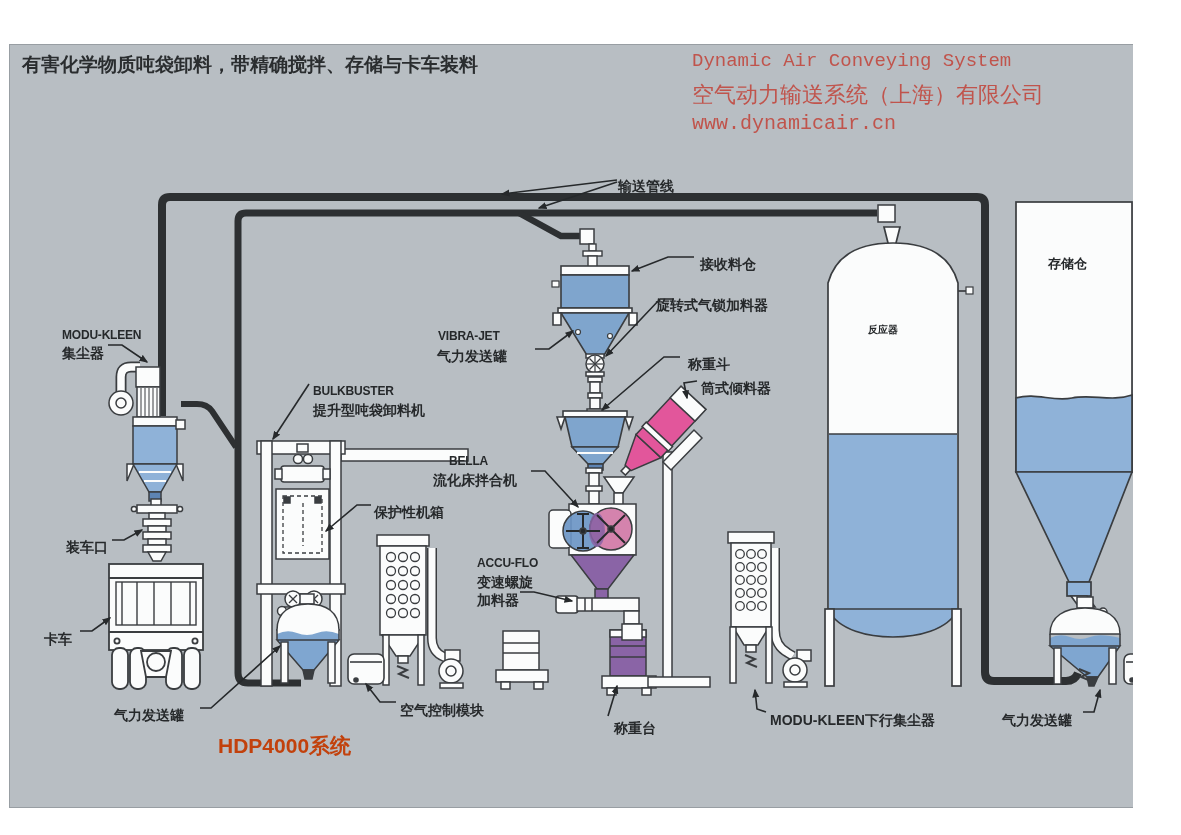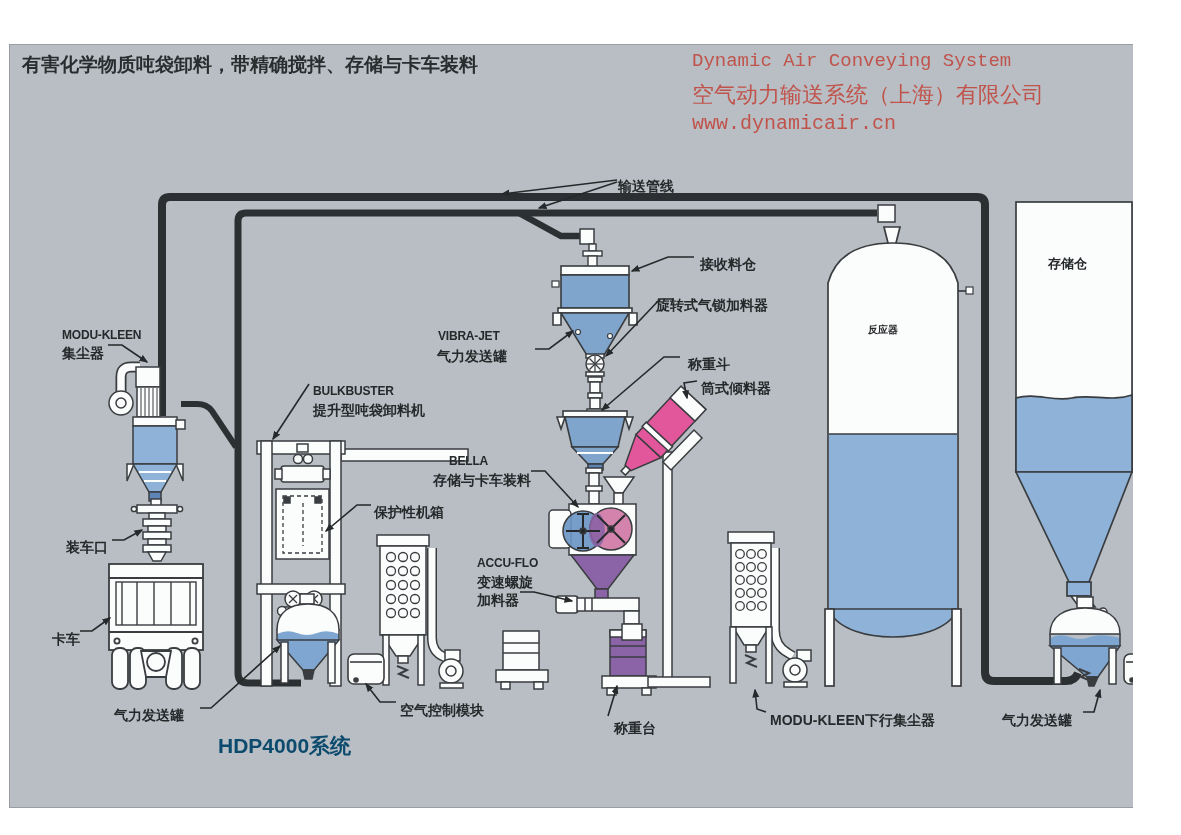--- a/index.html
+++ b/index.html
@@ -10,21 +10,21 @@
   svg{position:absolute;left:0;top:0;}
   .lbl{position:absolute;font-weight:bold;font-size:14px;color:#26292b;white-space:nowrap;line-height:1.1;margin-top:14px;}
   .lbl-en{font-size:12px;letter-spacing:-0.2px;}
   .title{position:absolute;left:22px;top:52px;width:655px;font-weight:bold;font-size:19px;
          color:#2a2d2f;line-height:1.35;white-space:normal;}
   .red{position:absolute;font-family:"Liberation Mono","DejaVu Sans Mono",monospace;
        color:#c0544c;white-space:nowrap;font-weight:normal;}
   .red-en{left:692px;top:50px;font-size:19px;}
   .red-cn{left:692px;top:80px;font-size:22px;}
   .red-www{left:692px;top:112px;font-size:20px;}
-  .sys{position:absolute;left:218px;top:732px;font-weight:bold;font-size:21px;color:#0c4a6e;}
+  .sys{position:absolute;left:218px;top:732px;font-weight:bold;font-size:21px;color:#c2410c;}
 </style>
 </head>
 <body>
 
 <div id="page">
   <div id="diagram-bg"></div>
 
   <svg width="1181" height="835" viewBox="0 0 1181 835">
     <defs>
       <marker id="arw" markerWidth="9" markerHeight="8" refX="7.5" refY="4" orient="auto" markerUnits="userSpaceOnUse">
@@ -406,28 +406,28 @@
 
   <div class="lbl lbl-en" style="left:438px;top:316px">VIBRA-JET</div>
   <div class="lbl" style="left:437px;top:335px">气力发送罐</div>
 
   <div class="lbl lbl-en" style="left:313px;top:371px">BULKBUSTER</div>
   <div class="lbl" style="left:313px;top:389px">提升型吨袋卸料机</div>
 
   <div class="lbl" style="left:374px;top:491px">保护性机箱</div>
 
   <div class="lbl lbl-en" style="left:449px;top:441px">BELLA</div>
-  <div class="lbl" style="left:433px;top:459px">存储与卡车装料</div>
+  <div class="lbl" style="left:433px;top:459px">流化床拌合机</div>
 
   <div class="lbl lbl-en" style="left:477px;top:543px">ACCU-FLO</div>
   <div class="lbl" style="left:477px;top:561px">变速螺旋</div>
   <div class="lbl" style="left:477px;top:579px">加料器</div>
 
   <div class="lbl" style="left:66px;top:526px">装车口</div>
-  <div class="lbl" style="left:52px;top:618px">卡车</div>
+  <div class="lbl" style="left:44px;top:618px">卡车</div>
   <div class="lbl" style="left:114px;top:694px">气力发送罐</div>
   <div class="lbl" style="left:400px;top:689px">空气控制模块</div>
   <div class="lbl" style="left:614px;top:707px">称重台</div>
   <div class="lbl" style="left:770px;top:699px">MODU-KLEEN下行集尘器</div>
   <div class="lbl" style="left:1002px;top:699px">气力发送罐</div>
 
   <div class="lbl" style="left:868px;top:310px;font-size:10px">反应器</div>
   <div class="lbl" style="left:1048px;top:243px;font-size:13px">存储仓</div>
 
   <div class="sys">HDP4000系统</div>

